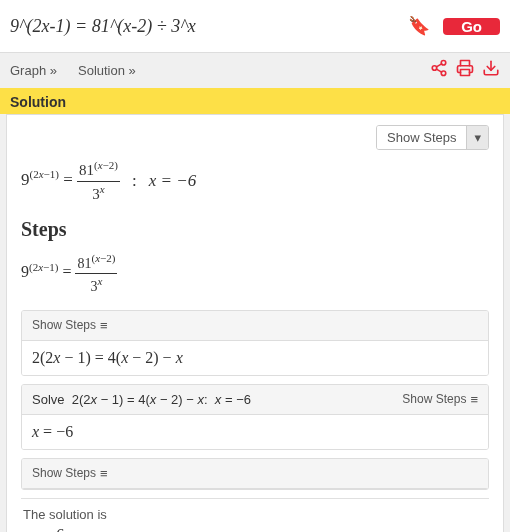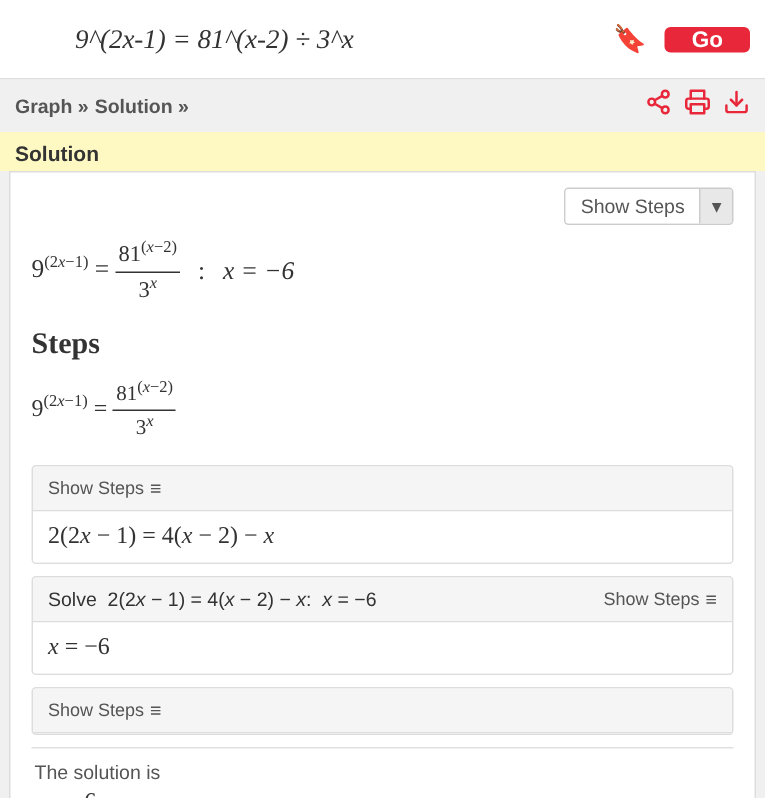--- a/index.html
+++ b/index.html
@@ -23,21 +23,20 @@
     }
     .math-input {
       flex: 1;
       border: none;
       outline: none;
       font-size: 18px;
       font-family: 'Times New Roman', serif;
       color: #333;
       background: transparent;
       min-height: 36px;
-      margin-left: 40px;
     }
     .bookmark-icon {
       color: #aaa;
       font-size: 18px;
       cursor: pointer;
       padding: 4px;
     }
     .go-button {
       background: #e8283a;
       color: #fff;
@@ -52,24 +51,23 @@
     
     .breadcrumb {
       display: flex;
       align-items: center;
       justify-content: space-between;
       padding: 6px 10px;
       background: #f0f0f0;
     }
     .breadcrumb-links {
       display: flex;
-      gap: 4px;
-      font-size: 13px;
-      color: #555;
-      font-weight: bold;
+      gap: 21px;
+      font-size: 13px;
+      color: #555;
     }
     .breadcrumb-links a {
       color: #555;
       text-decoration: none;
     }
     .share-icons {
       display: flex;
       gap: 8px;
       align-items: center;
     }
@@ -78,21 +76,21 @@
       font-size: 18px;
       cursor: pointer;
     }
 
     
     .solution-header {
       display: flex;
       justify-content: space-between;
       align-items: center;
       padding: 6px 10px 4px 10px;
-      background: #fef9c3;
+      background: #fde047;
     }
     .solution-label {
       font-size: 14px;
       font-weight: bold;
       color: #333;
     }
     .keep-practicing {
       font-size: 13px;
       color: #e8283a;
       cursor: pointer;

